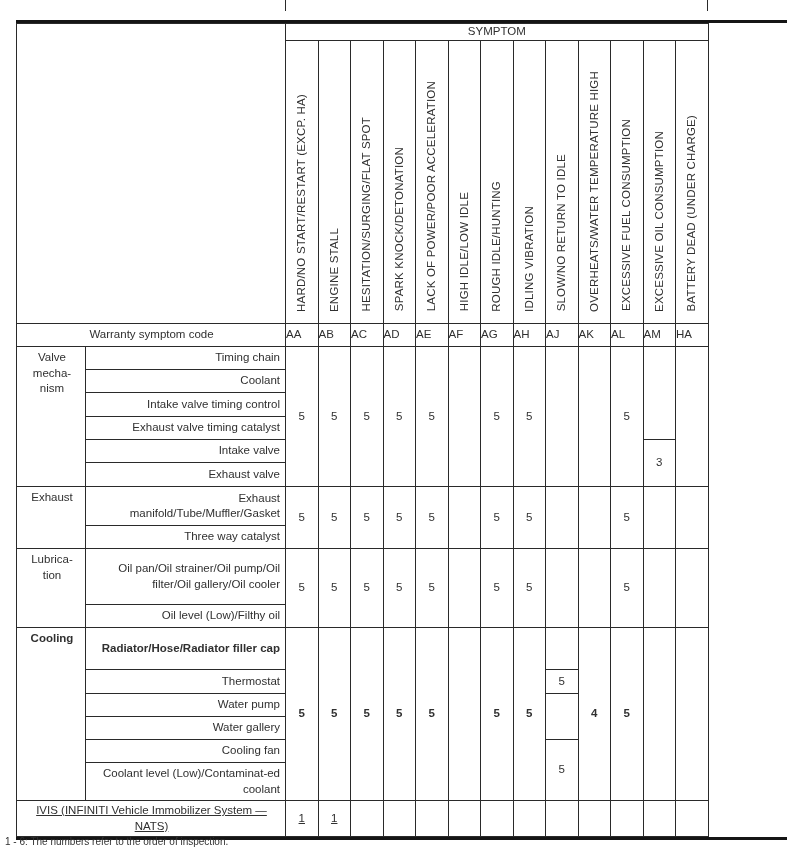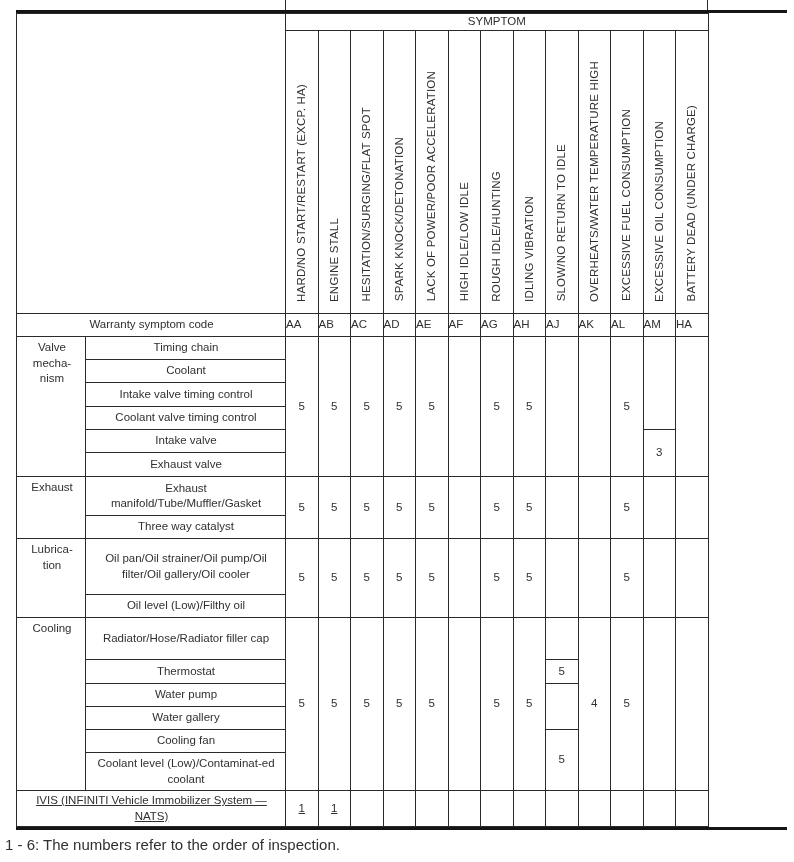--- a/index.html
+++ b/index.html
@@ -3,46 +3,46 @@
 <meta charset="utf-8">
 <style>
   * { box-sizing: border-box; }
   html,body { margin:0; padding:0; }
   body {
     position:relative; width:794px; height:862px; background:#ffffff;
     font-family:"Liberation Sans","DejaVu Sans",sans-serif; color:#303030;
   }
   .stub { position:absolute; top:0; width:1px; height:11px; background:#2a2a2a; }
   .tbl-wrap {
-    position:absolute; left:16px; top:10px; width:771px;
+    position:absolute; left:16px; top:20px; width:771px;
     border-top:3px solid #151515; border-bottom:3px solid #151515;
   }
   table { border-collapse:collapse; table-layout:fixed; width:771px; }
   td {
     border:1px solid #2a2a2a; padding:0; font-size:11.5px; line-height:15.5px;
     vertical-align:middle; overflow:hidden;
   }
   td.filler { border:0; border-left:1px solid #2a2a2a; background:#fff; }
   td.corner { }
   td.sym { text-align:center; }
   td.vh { vertical-align:bottom; text-align:center; padding:4px 1px 7px 1px; }
   .vtext {
     display:inline-block; writing-mode:vertical-rl; transform:rotate(180deg);
     white-space:nowrap; font-size:11.5px; letter-spacing:0.2px;
   }
   td.code { text-align:left; }
   td.val { text-align:center; }
-  td.rowlbl { text-align:center; padding:2px 5px 2px 6px; }
+  td.rowlbl { text-align:right; padding:2px 5px 2px 6px; }
   td.grplbl { vertical-align:top; text-align:center; padding:3px 4px 2px 6px; }
   td.widelbl { text-align:center; padding:2px 5px 2px 6px; }
   tr.hA { height:17px; } tr.hB { height:283px; } tr.h23 { height:23px; }
   tr.h24 { height:24px; } tr.h39 { height:39px;margin-top:18px; } tr.h56 { height:56px; }
-  tr.h42 { height:42px; } tr.h38 { height:38px; } tr.h35 { height:35px;text-decoration:underline; }
+  tr.h42 { height:42px;font-weight:bold; } tr.h38 { height:38px; } tr.h35 { height:35px;text-decoration:underline; }
   .footnote {
-    position:absolute; left:5px; top:836px; font-size:15px; color:#303030;
+    position:absolute; left:5px; top:836px; font-size:10px; color:#303030;
   }
 </style>
 </head>
 <body>
 
 <div class="stub" style="left:285px;"></div>
 <div class="stub" style="left:707px;"></div>
 
 <div class="tbl-wrap">
 <table>
@@ -122,21 +122,21 @@
     <td class="val" rowspan="4"></td>
     <td class="val" rowspan="6"></td>
   </tr>
   <tr class="h23">
           <td class="rowlbl">Coolant</td>
         </tr>
   <tr class="h24">
           <td class="rowlbl">Intake valve timing control</td>
         </tr>
   <tr class="h23">
-          <td class="rowlbl">Coolant valve timing control</td>
+          <td class="rowlbl">Exhaust valve timing catalyst</td>
         </tr>
   <tr class="h23">
     <td class="rowlbl">Intake valve</td>
     <td class="val" rowspan="2">3</td>
   </tr>
   <tr class="h24">
           <td class="rowlbl">Exhaust valve</td>
         </tr>
 
   <tr class="h39">

